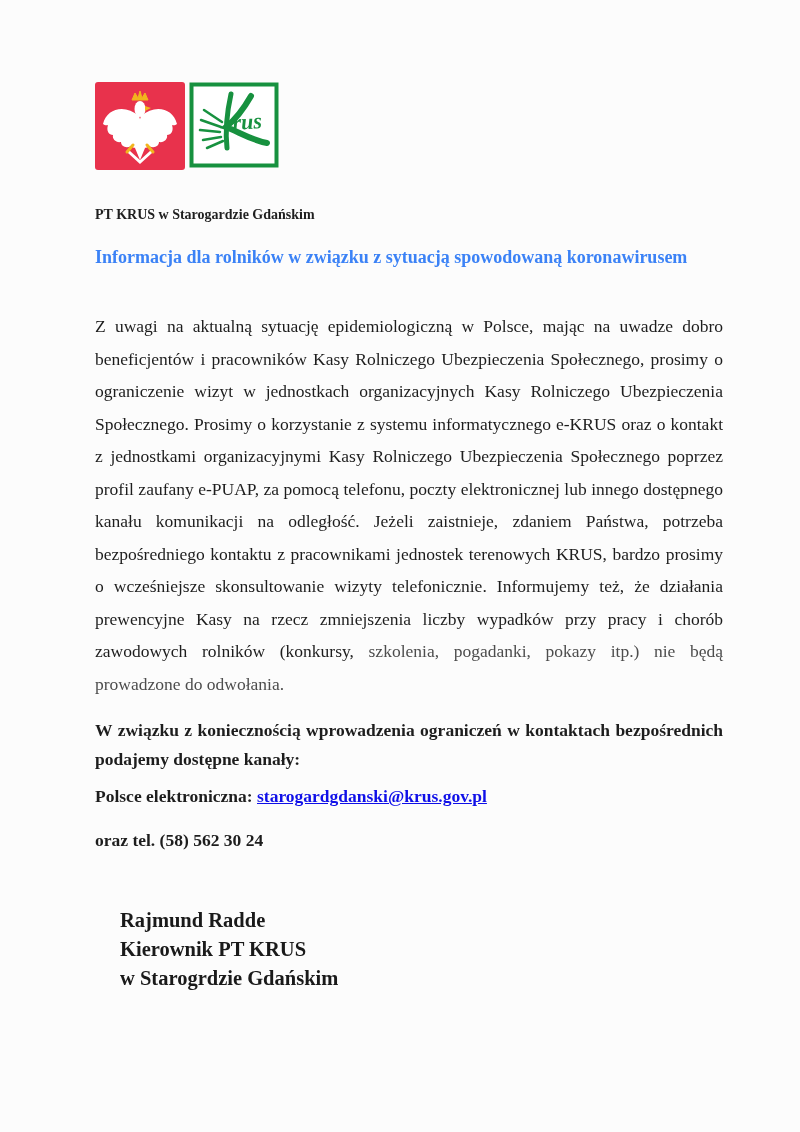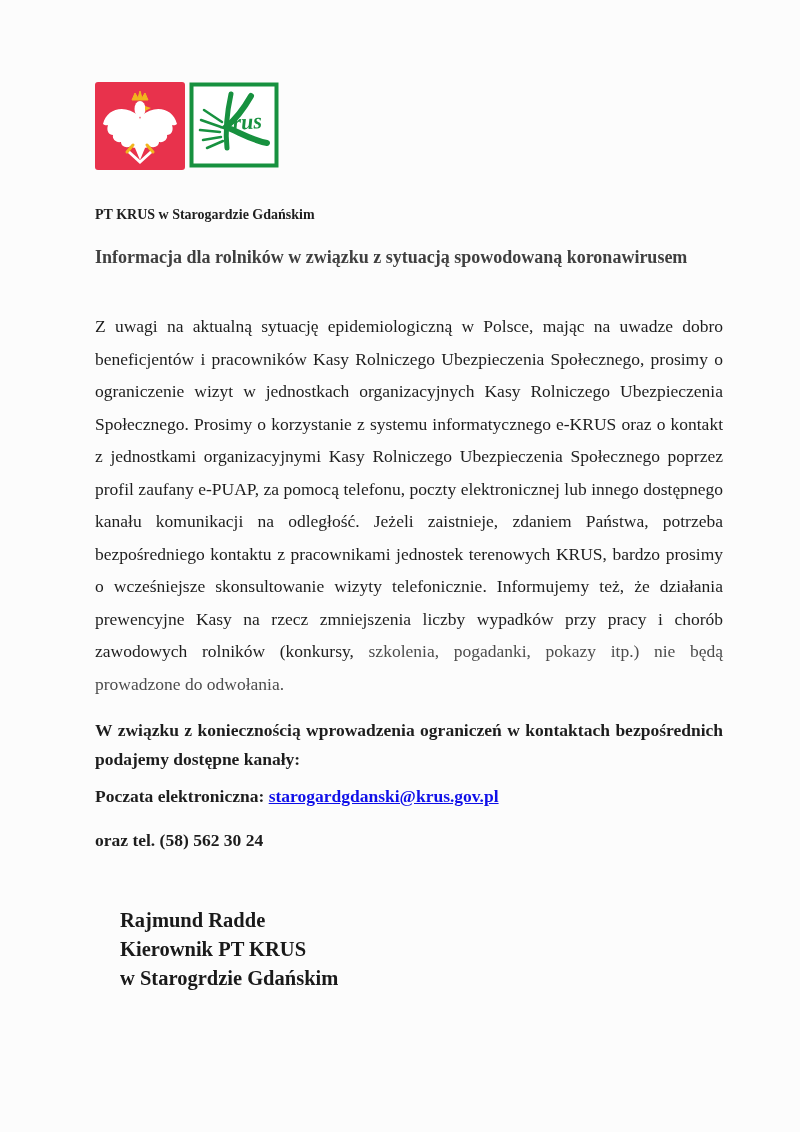--- a/index.html
+++ b/index.html
@@ -35,21 +35,21 @@
     font-weight: bold;
     line-height: 24px;
     color: #1f1f1f;
   }
   h2.letter-subtitle {
     margin: 16px 0 0 0;
     max-width: 600px;
     font-size: 18px;
     font-weight: bold;
     line-height: 29px;
-    color: #404040;
+    color: #3b82f6;
   }
   p.main-par {
     margin: 38px 0 0 0;
     width: 628px;
     text-align: justify;
     font-size: 17.5px;
     font-weight: normal;
     line-height: 32.5px;
     color: #1d1d1d;
   }
@@ -143,21 +143,21 @@
   </div>
 
   <h1 class="letter-title">PT KRUS w Starogardzie Gdańskim</h1>
 
   <h2 class="letter-subtitle">Informacja dla rolników w związku z sytuacją spowodowaną koronawirusem</h2>
 
   <p class="main-par"><span>Z uwagi na aktualną sytuację epidemiologiczną w Polsce, mając na uwadze dobro beneficjentów i pracowników Kasy Rolniczego Ubezpieczenia Społecznego, prosimy o ograniczenie wizyt w jednostkach organizacyjnych Kasy Rolniczego Ubezpieczenia Społecznego. Prosimy o&nbsp;korzystanie z&nbsp;systemu informatycznego e-KRUS oraz o&nbsp;kontakt z&nbsp;jednostkami organizacyjnymi Kasy Rolniczego Ubezpieczenia Społecznego poprzez profil zaufany e-PUAP, za&nbsp;pomocą telefonu, poczty elektronicznej lub innego dostępnego kanału komunikacji na&nbsp;odległość. Jeżeli zaistnieje, zdaniem Państwa, potrzeba bezpośredniego kontaktu z&nbsp;pracownikami jednostek terenowych KRUS, bardzo prosimy o&nbsp;wcześniejsze skonsultowanie wizyty telefonicznie. Informujemy też, że&nbsp;działania prewencyjne Kasy na&nbsp;rzecz zmniejszenia liczby wypadków przy pracy i  chorób zawodowych rolników (konkursy, </span><span class="gray-part">szkolenia, pogadanki, pokazy itp.) nie będą prowadzone do odwołania.</span></p>
 
   <p class="channels-par">W związku z koniecznością wprowadzenia ograniczeń w kontaktach bezpośrednich podajemy dostępne kanały:</p>
 
-  <p class="email-line"><span>Poczata elektroniczna: </span><a href="#">starogardgdanski@krus.gov.pl</a></p>
+  <p class="email-line"><span>Polsce elektroniczna: </span><a href="#">starogardgdanski@krus.gov.pl</a></p>
 
   <p class="phone-line">oraz tel. (58) 562 30 24</p>
 
   <div class="signature">
     <div>Rajmund Radde</div>
     <div>Kierownik PT KRUS</div>
     <div>w Starogrdzie Gdańskim</div>
   </div>
 
 </div>

